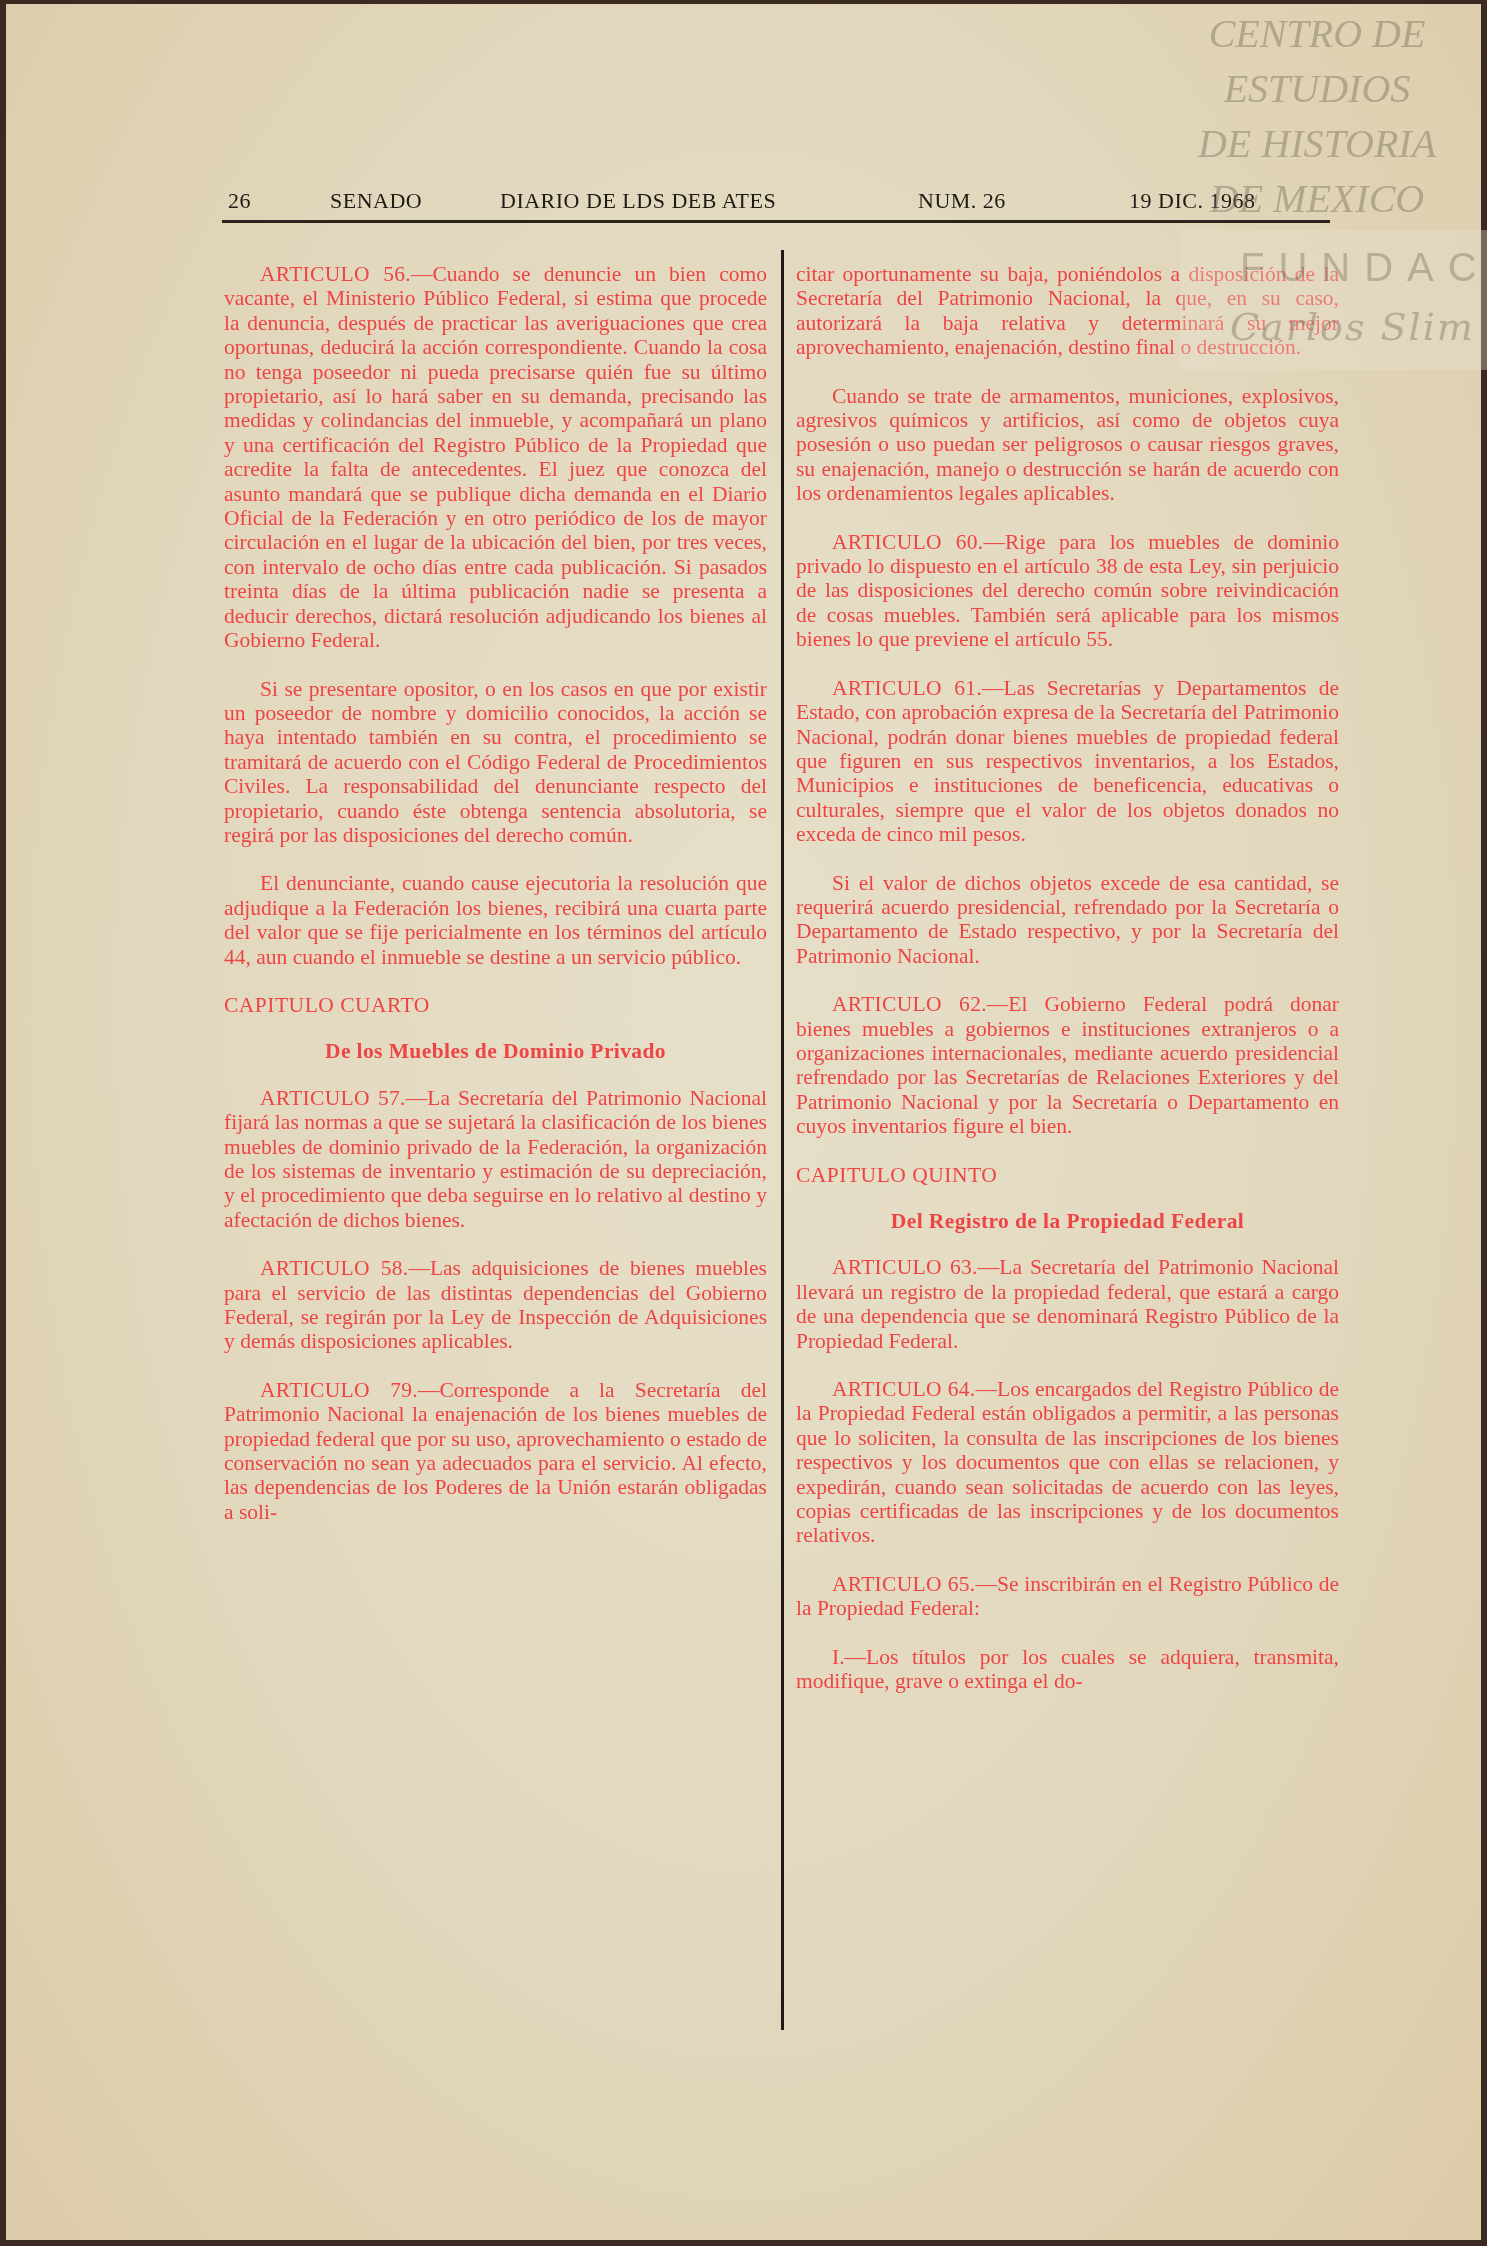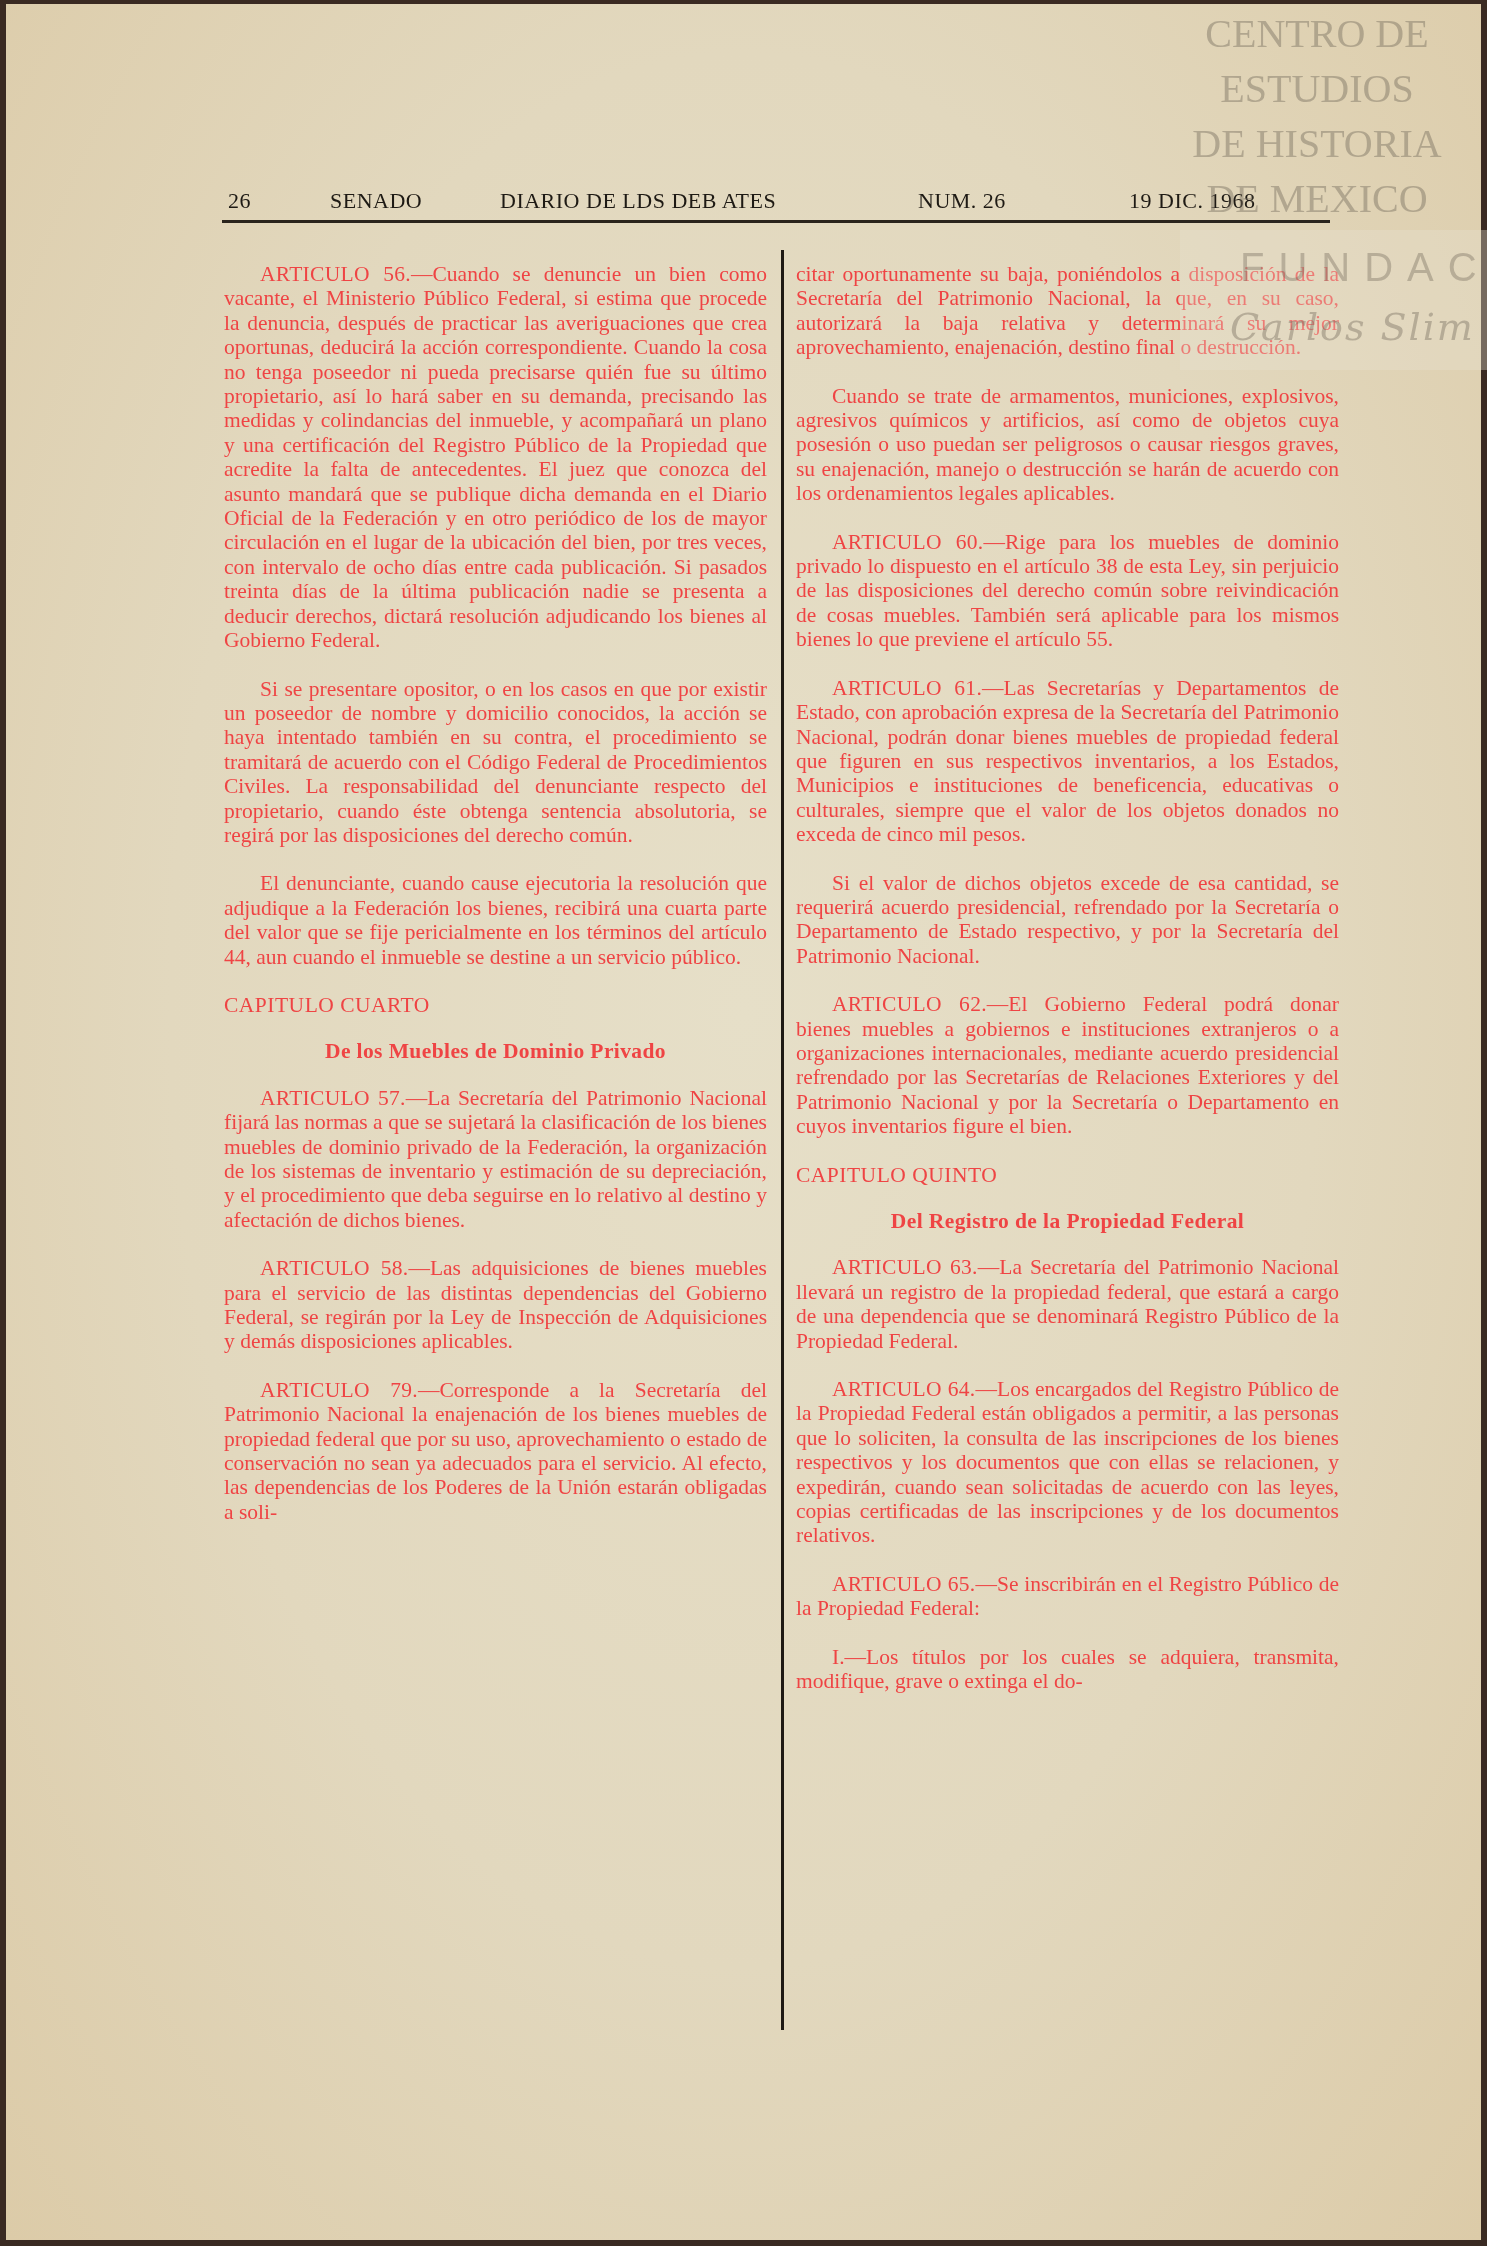--- a/index.html
+++ b/index.html
@@ -39,20 +39,21 @@
   .col p { margin: 0 0 24px 0; text-indent: 36px; }
   .col p.cont { text-indent: 0; }
   .col .chap { text-align: left; text-indent: 0; margin: 0 0 22px 0; letter-spacing: 0.5px; }
   .col .sub { text-align: center; text-indent: 0; font-weight: bold; margin: 0 0 22px 0; letter-spacing: 0.4px; }
   .art-label { letter-spacing: 0.3px; }
 
   .watermark {
     position: absolute; right: 20px; top: 6px; width: 300px; text-align: center;
     font-family: "Liberation Serif", serif; font-size: 40px; line-height: 55px;
     color: rgba(120, 110, 95, 0.45);
+    font-style: italic;
   }
   .watermark .wm-line { display: block; }
   .wm-band {
     position: absolute; left: 1180px; top: 230px; width: 307px; height: 140px;
     background: rgba(232, 226, 210, 0.35);
   }
   .wm-fundacion {
     position: absolute; left: 1240px; top: 245px;
     font-family: "Liberation Sans", sans-serif; font-size: 40px; letter-spacing: 14px;
     color: rgba(120, 110, 95, 0.4);

